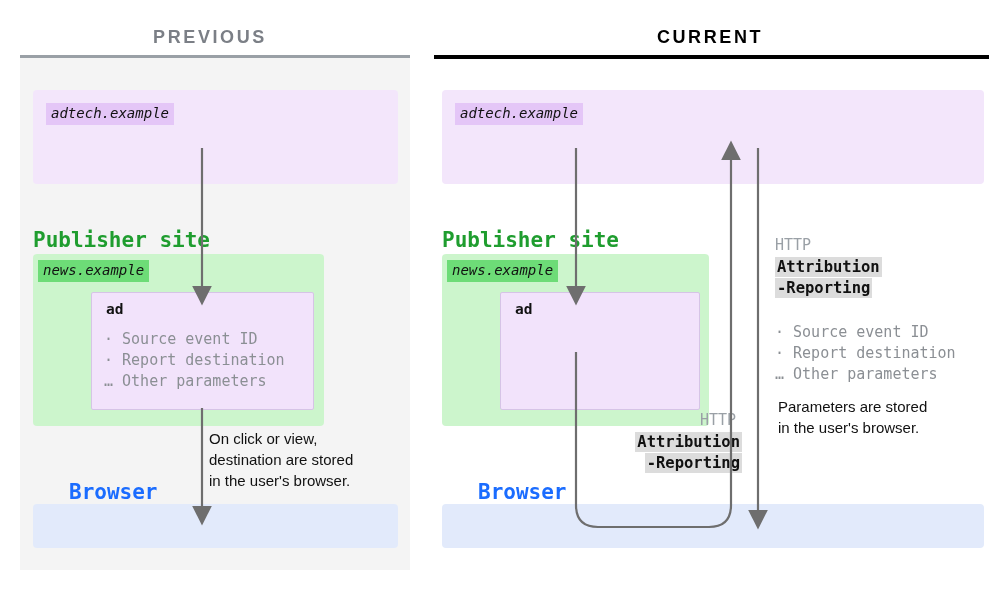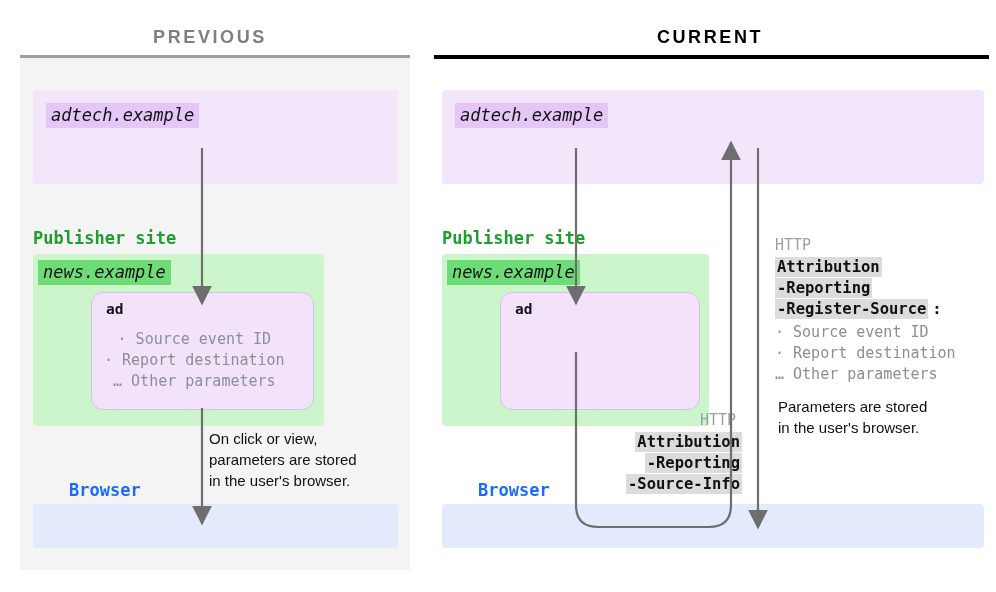--- a/index.html
+++ b/index.html
@@ -58,47 +58,46 @@
   }
   .region-purple { background: #f3e6fb; }
   .region-green  { background: #ccf5cc; }
   .region-blue   { background: #e2eafb; }
 
   
   .chip {
     position: absolute;
     font-family: "DejaVu Sans Mono", monospace;
     font-style: italic;
-    font-size: 17px;
+    font-size: 14px;
     color: #111111;
     padding: 2px 5px;
     white-space: nowrap;
     line-height: 1.25;
   }
   .chip-purple { background: #e4c6f7; }
   .chip-green  { background: #6ddc77; }
 
   
   .section-label {
     position: absolute;
     font-family: "DejaVu Sans Mono", monospace;
-    font-size: 17px;
+    font-size: 21px;
     font-weight: bold;
     white-space: nowrap;
   }
   .label-green { color: #1f9d2f; }
   .label-blue  { color: #1a6cff; margin-left: 36px; }
 
   
   .ad-card {
     position: absolute;
     background: #f2e3fb;
     border: 1px solid #d6c4e6;
-    border-radius: 12px;
-    text-align: center;
+    border-radius: 2px;
   }
   .ad-card .ad-title {
     position: absolute;
     left: 14px;
     top: 8px;
     font-family: "DejaVu Sans Mono", monospace;
     font-weight: bold;
     font-size: 14.5px;
     color: #111111;
   }
@@ -196,21 +195,21 @@
     <div class="ad-card" style="left:91px; top:292px; width:221px; height:116px;">
       <div class="ad-title">ad</div>
       <ul class="ad-list">
         <li>· Source event ID</li>
         <li>· Report destination</li>
         <li>… Other parameters</li>
       </ul>
     </div>
 
     <div class="note" style="left:209px; top:428px; width:200px;">On click or view,
-parameters are stored
+destination are stored
 in the user's browser.</div>
 
     <div class="section-label label-blue" style="left:33px; top:480px;">Browser</div>
     <div class="region region-blue" style="left:33px; top:504px; width:365px; height:44px;"></div>
   </div>
 
   <div class="panel" style="left:432px; width:576px;text-decoration:underline;">
 
     <div class="panel-title title-curr" style="left:0px; width:556px;">CURRENT</div>
     <div class="rule rule-curr" style="left:2px; width:555px;"></div>
@@ -223,28 +222,26 @@
     <div class="chip chip-green" style="left:15px; top:260px;">news.example</div>
 
     <div class="ad-card" style="left:68px; top:292px; width:198px; height:116px;">
       <div class="ad-title">ad</div>
     </div>
 
     <div class="http-word" style="left:268px; top:411px;">HTTP</div>
     <div class="hdr-block hdr-right" style="left:110px; top:432px; width:200px;">
       <span class="hdr-row"><span class="seg">Attribution</span></span>
       <span class="hdr-row"><span class="seg">-Reporting</span></span>
-      <span class="hdr-row"><span class="seg">-Source-Info</span></span>
     </div>
 
     <div class="http-word" style="left:343px; top:236px;">HTTP</div>
     <div class="hdr-block" style="left:343px; top:257px;">
       <span class="hdr-row"><span class="seg">Attribution</span></span>
       <span class="hdr-row"><span class="seg">-Reporting</span></span>
-      <span class="hdr-row"><span class="seg">-Register-Source</span><span class="colon">:</span></span>
     </div>
     <ul class="param-list" style="left:343px; top:322px;">
       <li>· Source event ID</li>
       <li>· Report destination</li>
       <li>… Other parameters</li>
     </ul>
     <div class="note" style="left:346px; top:396px; width:210px;">Parameters are stored
 in the user's browser.</div>
 
     <div class="section-label label-blue" style="left:10px; top:480px;">Browser</div>

